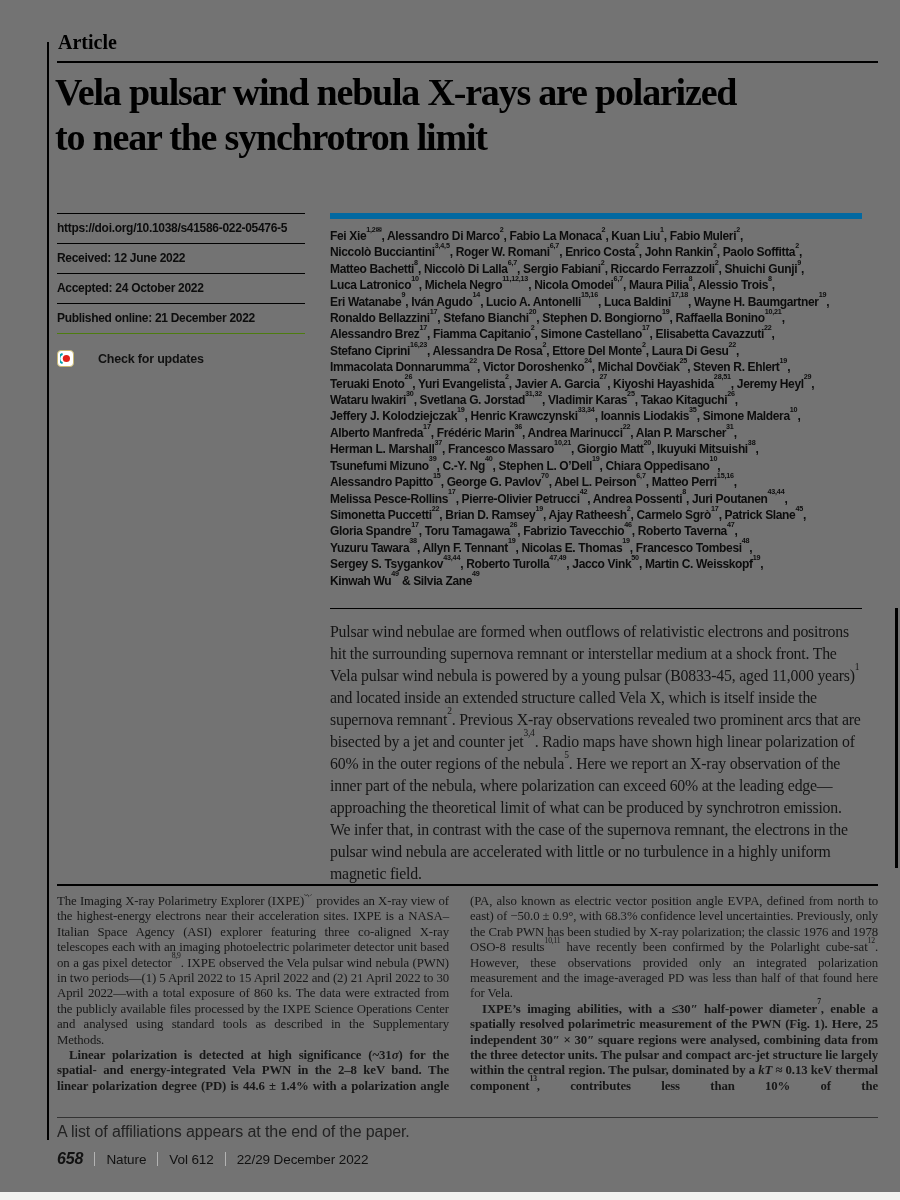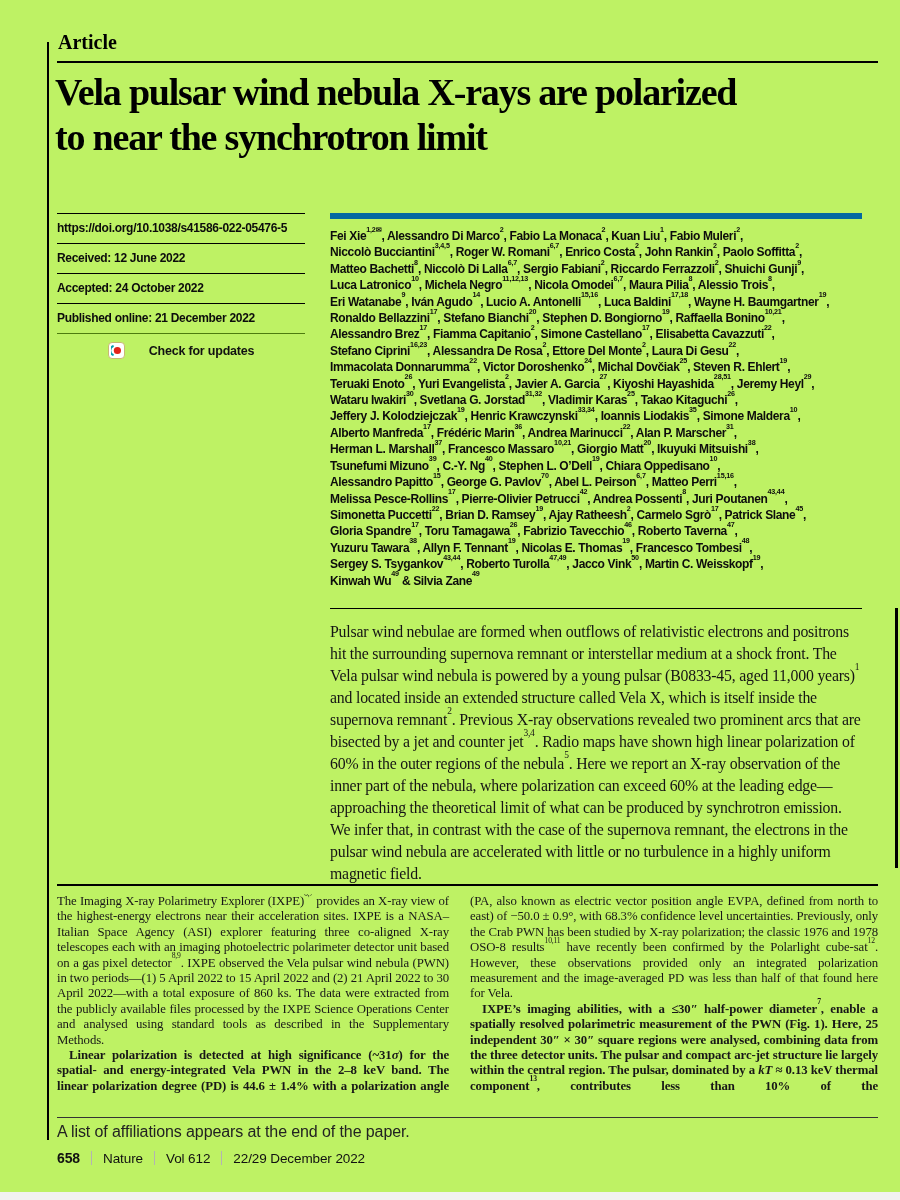--- a/index.html
+++ b/index.html
@@ -1,31 +1,31 @@
 <!DOCTYPE html>
 <html><head>
 <meta charset="utf-8">
 <style>
   html,body{margin:0;padding:0;background:#ffffff;}
-  .page{position:relative;width:900px;height:1200px;background:#bef264;overflow:hidden;
+  .page{position:relative;width:900px;height:1200px;background:#737373;overflow:hidden;
         font-family:"Liberation Sans",sans-serif;color:#111;}
   .leftbar{position:absolute;left:47px;top:42px;width:2px;height:1098px;background:#000;}
   .kicker{position:absolute;left:58px;top:31px;font-family:"Liberation Serif",serif;
           font-weight:bold;font-size:20px;color:#000;}
   .kicker-rule{position:absolute;left:57px;top:61px;width:821px;height:2px;background:#000;}
   .title{position:absolute;left:55px;top:70px;font-family:"Liberation Serif",serif;
          font-weight:bold;font-size:38px;line-height:45px;letter-spacing:-1.2px;color:#000;}
   .title div{white-space:nowrap;}
 
   
   .meta{position:absolute;left:57px;top:213px;width:248px;}
   .meta-entry{border-top:1px solid #000;padding:7px 0 8px 0;font-size:12px;font-weight:bold;
               letter-spacing:-0.3px;color:#0c0c0c;}
   .meta-entry.last{border-bottom:1px solid #4d7c0f;}
-  .check-row{display:flex;align-items:center;gap:24px;margin-top:8px;justify-content:center;}
+  .check-row{display:flex;align-items:center;gap:24px;margin-top:16px;}
   .cross-icon{width:17px;height:17px;border:1.6px solid #c9b873;border-radius:4px;
               display:inline-flex;align-items:center;justify-content:center;background:#fff;box-sizing:border-box;}
   .check-label{font-size:12.5px;font-weight:bold;letter-spacing:-0.2px;}
 
   
   .authors{position:absolute;left:330px;top:213px;width:532px;border-top:6px solid #0369a1;
            padding-top:9px;}
   .author-line{font-size:12px;font-weight:bold;letter-spacing:-0.35px;line-height:16.4px;
                white-space:nowrap;color:#0c0c0c;}
   sup{font-size:60%;line-height:0;position:relative;top:-0.45em;letter-spacing:-0.2px;}
@@ -46,21 +46,21 @@
   .bodycols p{margin:0;}
   .bodycols p:not(:first-child){text-indent:12px;font-weight:bold;}
   .bodycols p:last-child{text-align-last:justify;}
   .bodycols i{font-style:italic;}
 
   
   .foot-rule{position:absolute;left:57px;top:1117px;width:821px;height:1px;background:#333;}
   .footnote{position:absolute;left:57px;top:1123px;font-size:16px;color:#222;letter-spacing:-0.1px;}
   .footer{position:absolute;left:57px;top:1150px;display:flex;align-items:center;gap:11px;
           font-size:13.5px;color:#111;letter-spacing:-0.1px;}
-  .footer .pg{font-weight:bold;font-size:14px;}
+  .footer .pg{font-weight:bold;font-size:16px;font-style:italic;}
   .fsep{display:inline-block;width:1px;height:14px;background:#b3b3b3;}
   .page-edge{position:absolute;left:0;bottom:0;width:900px;height:8px;background:#f2f2f0;}
 </style>
 </head>
 <body>
 
 <div class="page">
   <div class="leftbar"></div>
 
   <div class="kicker">Article</div>

